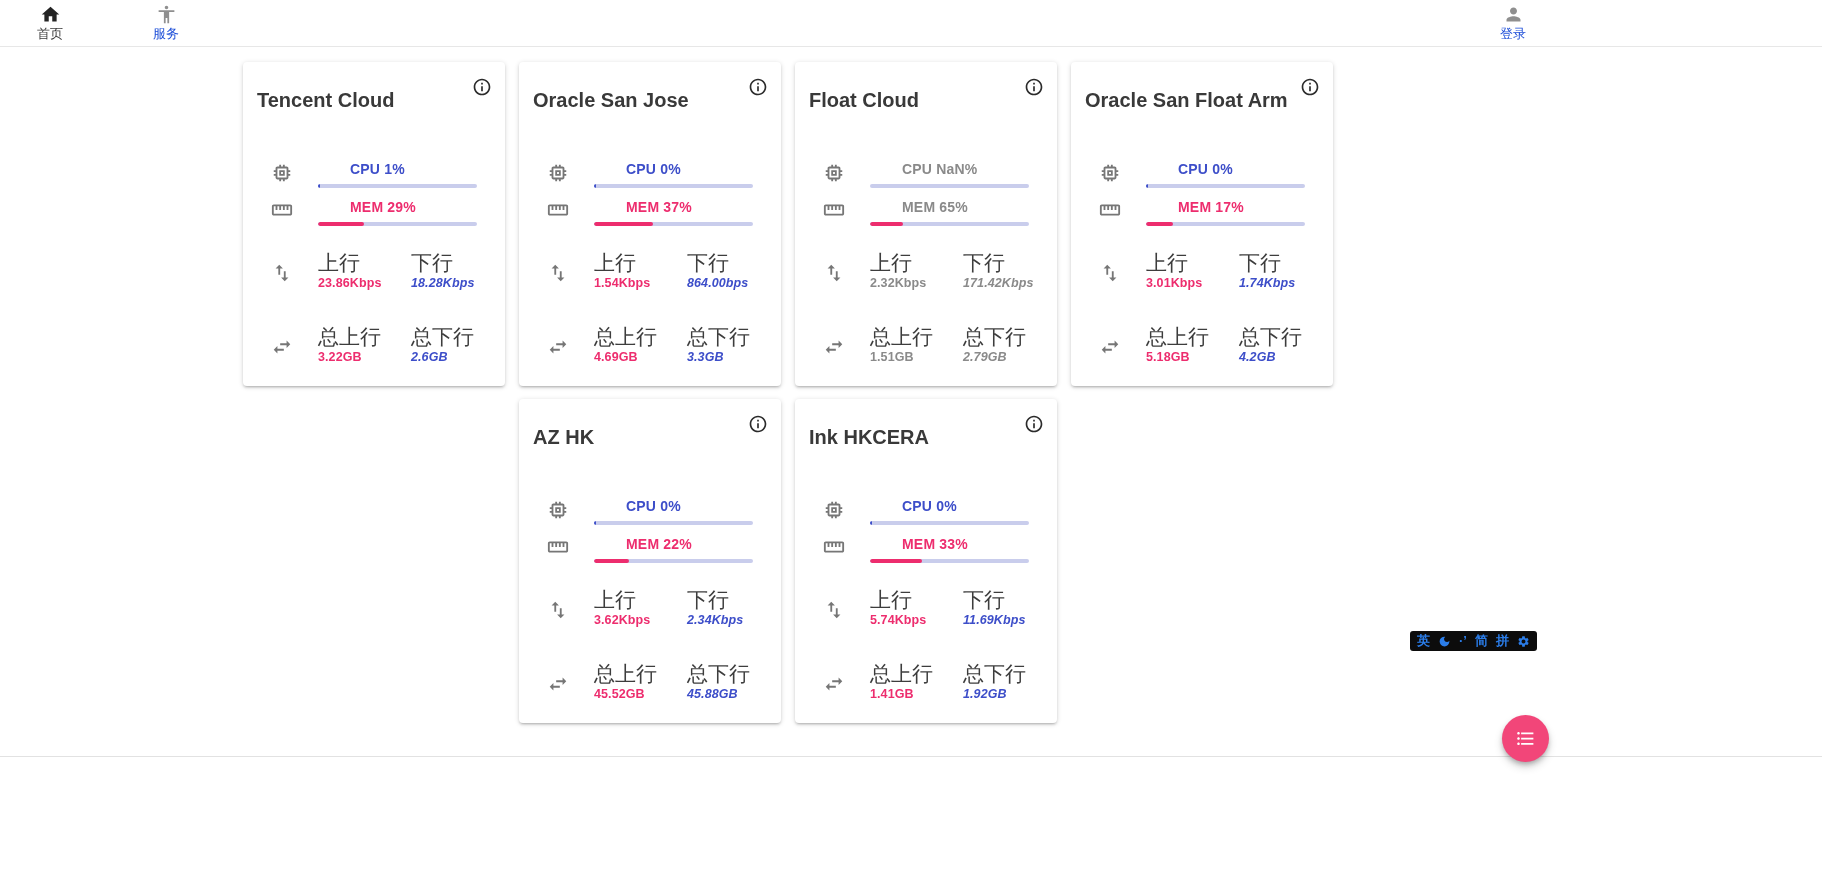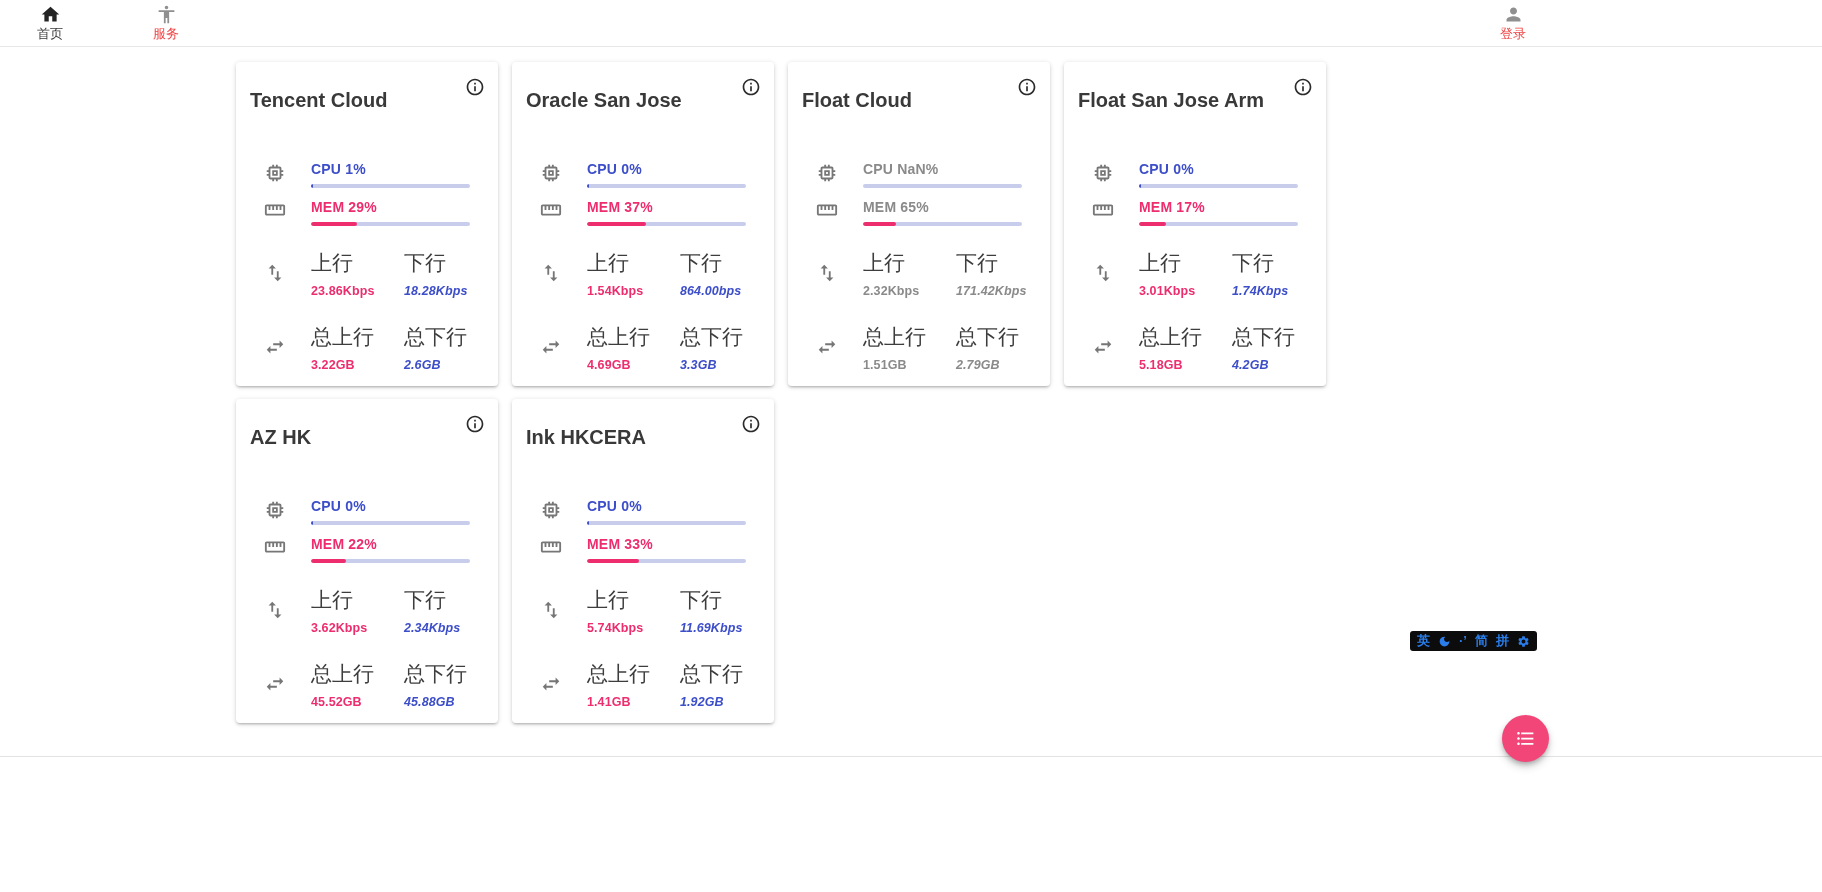--- a/index.html
+++ b/index.html
@@ -8,57 +8,57 @@
 
   
   .nav { position:absolute; left:0; top:0; width:1822px; height:47px;
     background:#fff; border-bottom:1px solid #e7e7e7; }
   .nav-item { position:absolute; top:3px; width:64px; text-align:center; cursor:pointer; }
   .nav-item svg { width:21px; height:21px; display:block; margin:1px auto 0; }
   .nav-label { display:block; font-size:13px; line-height:15px; margin-top:1px; }
   .nav-item.active svg { fill:#242424; }
   .nav-item.active .nav-label { color:#3c3c3c; }
   .nav-item.dim svg { fill:#8f8f8f; }
-  .nav-item.dim .nav-label { color:#ef4444; }
+  .nav-item.dim .nav-label { color:#1d4ed8; }
   .nav-home { left:18px; } .nav-services { left:134px; } .nav-login { left:1481px; }
 
   
   .cards { position:absolute; left:236px; top:62px; width:1104px;
-    display:flex; flex-wrap:wrap; gap:13px 14px; }
+    display:flex; flex-wrap:wrap; gap:13px 14px;justify-content:center; }
   .card { position:relative; width:262px; height:324px; background:#fff;
     border-radius:4px;
     box-shadow:0 1px 5px rgba(0,0,0,.16), 0 2px 2px rgba(0,0,0,.10), 0 3px 1px -2px rgba(0,0,0,.08); }
   .card-title { position:absolute; left:14px; top:26px; font-size:20px; line-height:24px;
     color:#393939; white-space:nowrap; }
   .info-btn { position:absolute; right:11px; top:13px; width:24px; height:24px;
     background:none; border:none; cursor:pointer; padding:2px; }
   .info-btn svg { width:20px; height:20px; fill:#2b2b2b; display:block; }
 
   .srow { position:absolute; left:28px; right:28px; display:flex; }
   .row-cpu { top:98px; } .row-mem { top:136px; } .row-net { top:190px; } .row-total { top:264px; }
   .sicon { width:47px; flex:none; }
   .sicon svg { width:22px; height:22px; fill:#767676; display:block; }
   .row-cpu .sicon svg { margin-top:2px; }
   .row-mem .sicon svg { margin-top:1px; }
   .row-net .sicon svg, .row-total .sicon svg { margin-top:10px; }
 
   .meter { flex:1; }
-  .mlabel { font-size:14px; font-weight:700; line-height:18px; letter-spacing:.2px; }
+  .mlabel { font-size:14px; font-weight:700; line-height:18px; letter-spacing:.2px;margin-left:32px; }
   .mlabel.cpu { color:#3d4ec9; }
   .mlabel.mem { color:#ed2d6e; }
   .bar { height:4px; margin-top:6px; border-radius:2px; background:#c9cdec; position:relative; overflow:hidden; }
   .bar .fill { position:absolute; left:0; top:0; bottom:0; border-radius:2px; }
   .fill-cpu { background:#3d4ec9; }
   .fill-mem { background:#ed2d6e; }
 
   .cols { flex:1; display:flex; }
   .col1 { width:93px; flex:none; }
   .col2 { flex:1; }
   .nlabel { font-size:21px; color:#3d3d3d; line-height:21px; }
-  .nvalue { font-size:12.5px; font-weight:700; line-height:19px; margin-top:9px; letter-spacing:.1px; }
+  .nvalue { font-size:12.5px; font-weight:700; line-height:19px; margin-top:1px; letter-spacing:.1px; }
   .nvalue.up { color:#ed2d6e; }
   .nvalue.down { color:#3d4ec9;font-style:italic; }
 
   .card.offline .mlabel.cpu, .card.offline .mlabel.mem,
   .card.offline .nvalue.up, .card.offline .nvalue.down { color:#8a8a8a; }
 
   
   .footer-line { position:absolute; left:0; top:756px; width:1822px; height:0;
     border-top:1px solid #e2e2e2; }
 
@@ -310,21 +310,21 @@
           <div class="nvalue up">1.51GB</div>
         </div>
         <div class="col2">
           <div class="nlabel">总下行</div>
           <div class="nvalue down">2.79GB</div>
         </div>
       </div>
     </div>
   </section>
     <section class="card">
-    <h2 class="card-title">Float San Jose Arm</h2>
+    <h2 class="card-title">Oracle San Float Arm</h2>
     <button class="info-btn">
       <svg viewBox="0 0 24 24">
           <path d="M11 7h2v2h-2zm0 4h2v6h-2zm1-9C6.48 2 2 6.48 2 12s4.48 10 10 10 10-4.48 10-10S17.52 2 12 2zm0 18c-4.41 0-8-3.59-8-8s3.59-8 8-8 8 3.59 8 8-3.59 8-8 8z"></path>
         </svg>
     </button>
 
     <div class="srow row-cpu">
       <span class="sicon">
         <svg viewBox="0 0 24 24">
             <path d="M15 9H9v6h6V9zm-2 4h-2v-2h2v2zm8-2V9h-2V7c0-1.1-.9-2-2-2h-2V3h-2v2h-2V3H9v2H7c-1.1 0-2 .9-2 2v2H3v2h2v2H3v2h2v2c0 1.1.9 2 2 2h2v2h2v-2h2v2h2v-2h2c1.1 0 2-.9 2-2v-2h2v-2h-2v-2h2zm-4 6H7V7h10v10z"></path>

